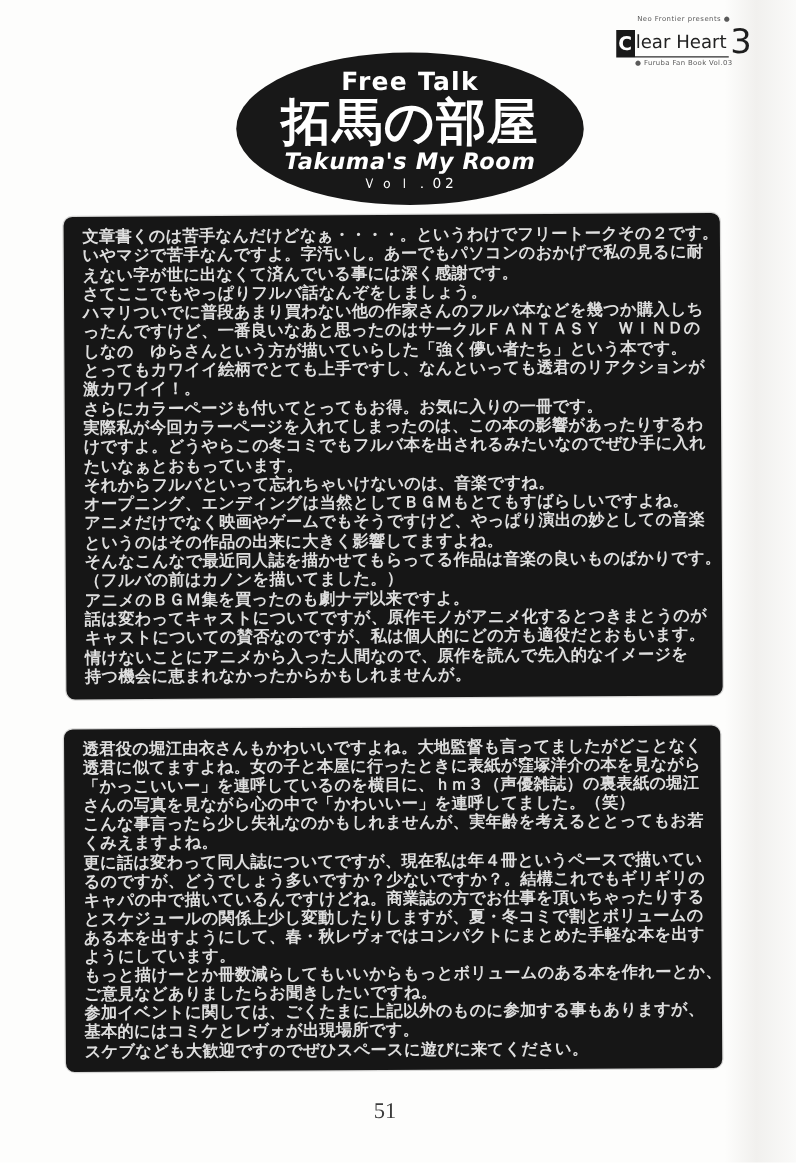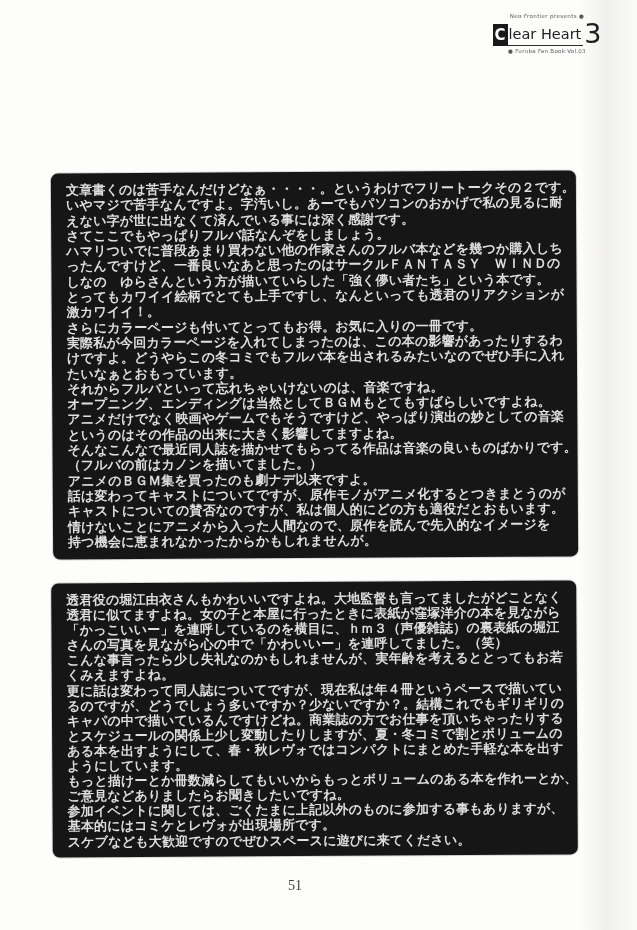--- a/index.html
+++ b/index.html
@@ -138,40 +138,47 @@
   .block1 { top: 172px; height: 386px; line-height: 15.3px; }
   .block2 { top: 582px; height: 274px; line-height: 15.1px; }
   .tline { white-space: nowrap; }
 
   
   .page-number {
     position: absolute;
     left: 288px;
     top: 878px;
     width: 40px;
+    text-align: center;
     font-family: "Liberation Serif", serif;
-    font-size: 14px;
+    font-size: 18px;
     color: #3c3c3c;
   }
 </style>
 </head>
 <body>
 
 <div class="page">
 
   <div class="publisher-logo">
     <div class="logo-top">Neo Frontier presents ●</div>
     <div class="logo-main">
       <span class="logo-initial-box">C</span>
       <span class="logo-title">lear Heart</span>
       <span class="logo-number">3</span>
     </div>
     <div class="logo-bottom">● Furuba Fan Book Vol.03</div>
   </div>
 
+  <div class="title-ellipse">
+    <div class="free-talk">Free Talk</div>
+    <div class="title-jp">拓馬の部屋</div>
+    <div class="title-en">Takuma's My Room</div>
+    <div class="vol">Ｖｏｌ．02</div>
+  </div>
 
   <div class="text-block block1">
       <div class="tline">文章書くのは苦手なんだけどなぁ・・・・。というわけでフリートークその２です。</div>
       <div class="tline">いやマジで苦手なんですよ。字汚いし。あーでもパソコンのおかげで私の見るに耐</div>
       <div class="tline">えない字が世に出なくて済んでいる事には深く感謝です。</div>
       <div class="tline">さてここでもやっぱりフルバ話なんぞをしましょう。</div>
       <div class="tline">ハマリついでに普段あまり買わない他の作家さんのフルバ本などを幾つか購入しち</div>
       <div class="tline">ったんですけど、一番良いなあと思ったのはサークルＦＡＮＴＡＳＹ　ＷＩＮＤの</div>
       <div class="tline">しなの　ゆらさんという方が描いていらした「強く儚い者たち」という本です。</div>
       <div class="tline">とってもカワイイ絵柄でとても上手ですし、なんといっても透君のリアクションが</div>

